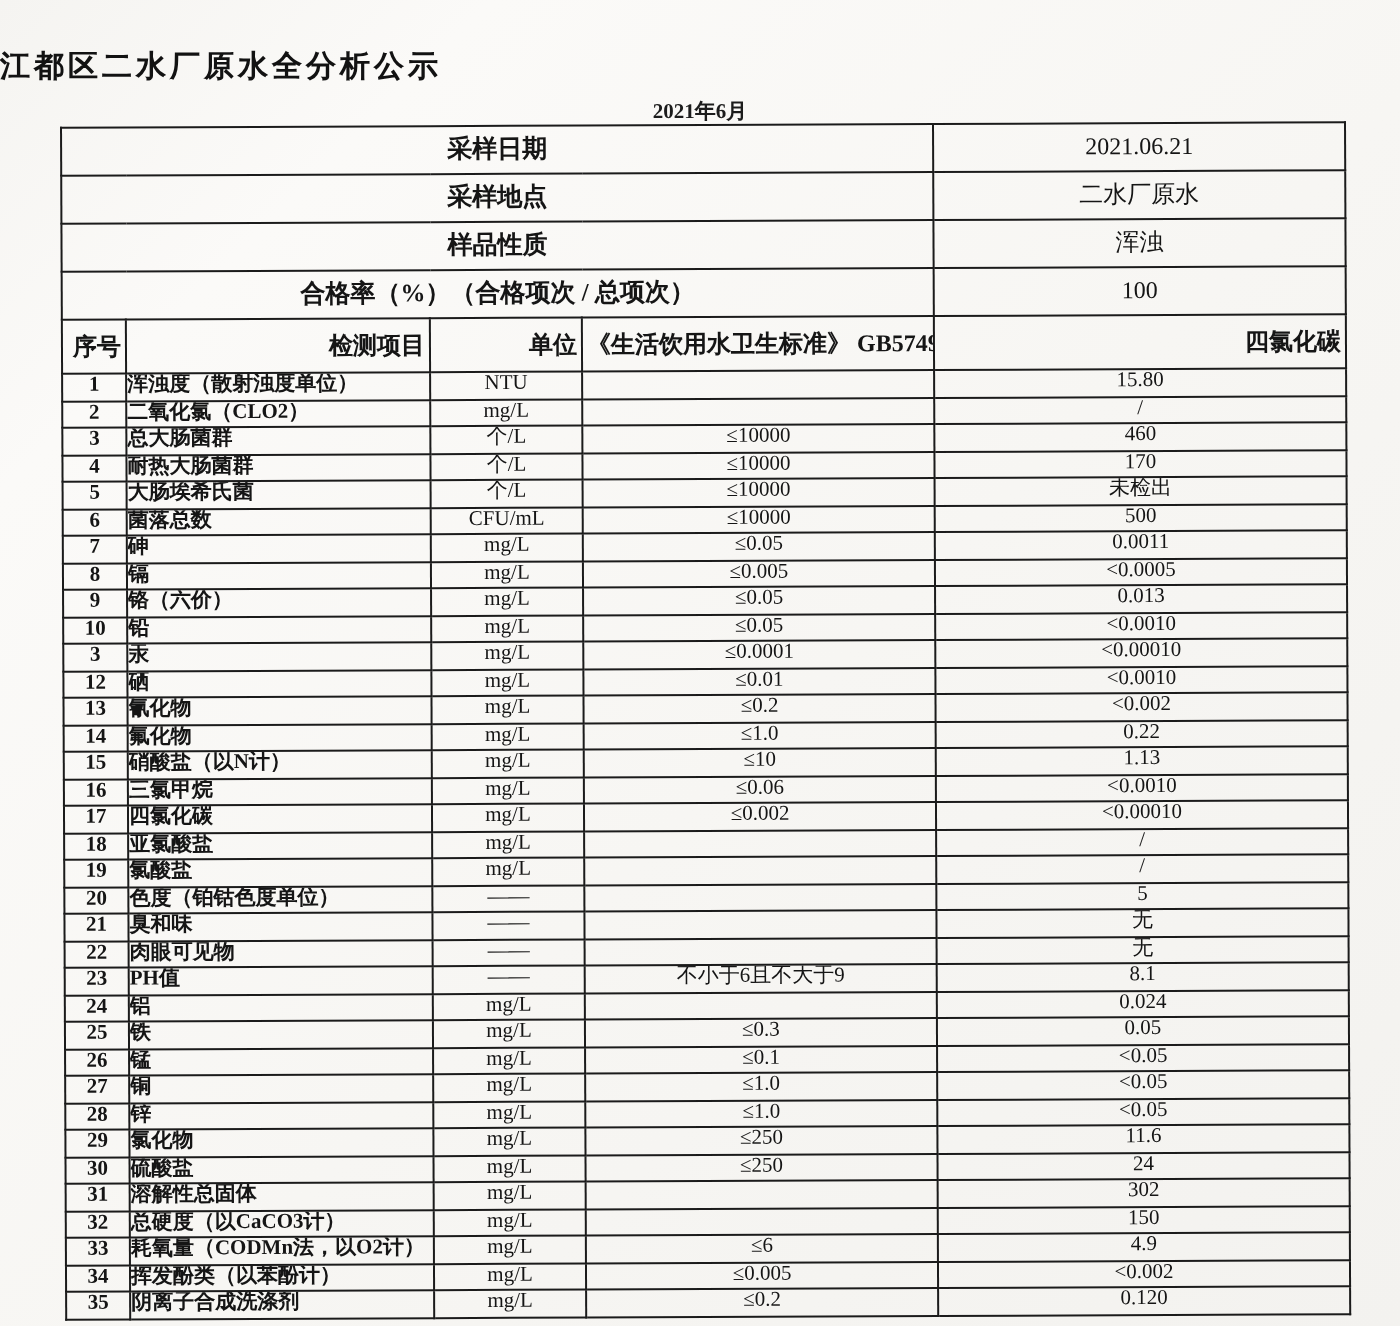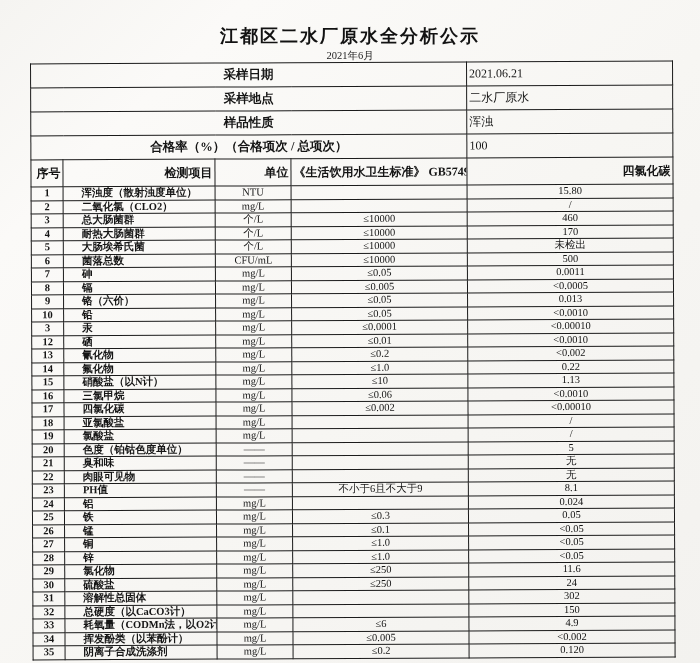--- a/index.html
+++ b/index.html
@@ -14,34 +14,35 @@
     background: linear-gradient(135deg, #f5f4f1 0%, #fbfaf8 18%, #f7f6f3 55%, #f3f2ef 100%);
     overflow: hidden;
     font-family: "Liberation Serif", "DejaVu Serif", serif;
     color: #151515;
   }
   .title {
     position: absolute;
     top: 24px;
     left: 0;
     width: 100%;
-    text-align: center;
-    font-size: 18px;
+    text-align: left;
+    font-size: 15px;
     font-weight: bold;
     letter-spacing: 2px;
     color: #121212;
   }
   .subtitle {
     position: absolute;
     top: 49px;
     left: 0;
     width: 100%;
     text-align: center;
     font-size: 10.5px;
     color: #1c1c1c;
+    font-weight: bold;
   }
   table.doc-table {
     position: absolute;
     top: 62px;
     left: 30px;
     width: 642px;
     border-collapse: collapse;
     table-layout: fixed;
     transform: rotate(-0.25deg);
     transform-origin: 50% 0;
@@ -57,39 +58,39 @@
     overflow: hidden;
     white-space: nowrap;
   }
   tr.info-row { height: 24px; }
   tr.info-row td.info-label {
     text-align: center;
     font-weight: bold;
     font-size: 12.5px;
   }
   tr.info-row td.info-value {
-    text-align: left;
+    text-align: center;
     font-size: 12px;
     margin-top: 24px;
   }
   tr.head-row { height: 27px; }
   tr.head-row th {
     font-weight: bold;
     font-size: 12px;
     text-align: right;
   }
   tr.data-row { height: 13.5px; }
   tr.data-row td {
     font-size: 10.5px;
     line-height: 12.5px;
     text-align: center;
   }
   tr.data-row td.c-item {
     text-align: left;
-    padding-left: 18px;
+    padding-left: 0;
     font-weight: 600;
   }
   tr.data-row td.c-seq { font-weight: bold; }
   tr.data-row td.c-unit, tr.data-row td.c-std, tr.data-row td.c-res {
     font-weight: normal;
   }
 </style>
 </head>
 <body>
 

